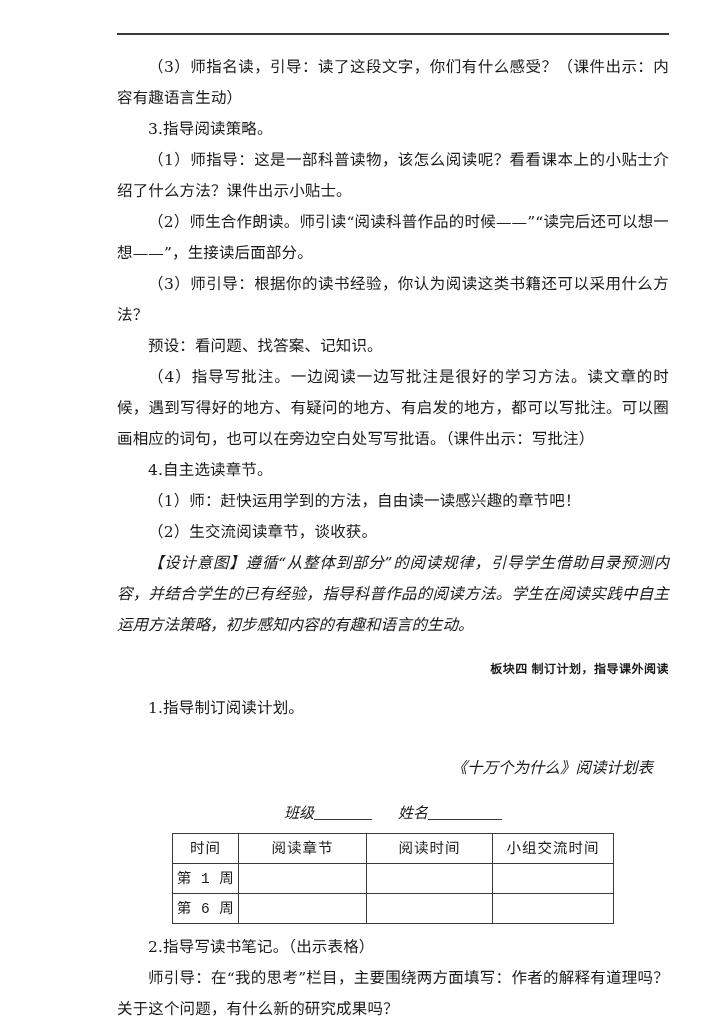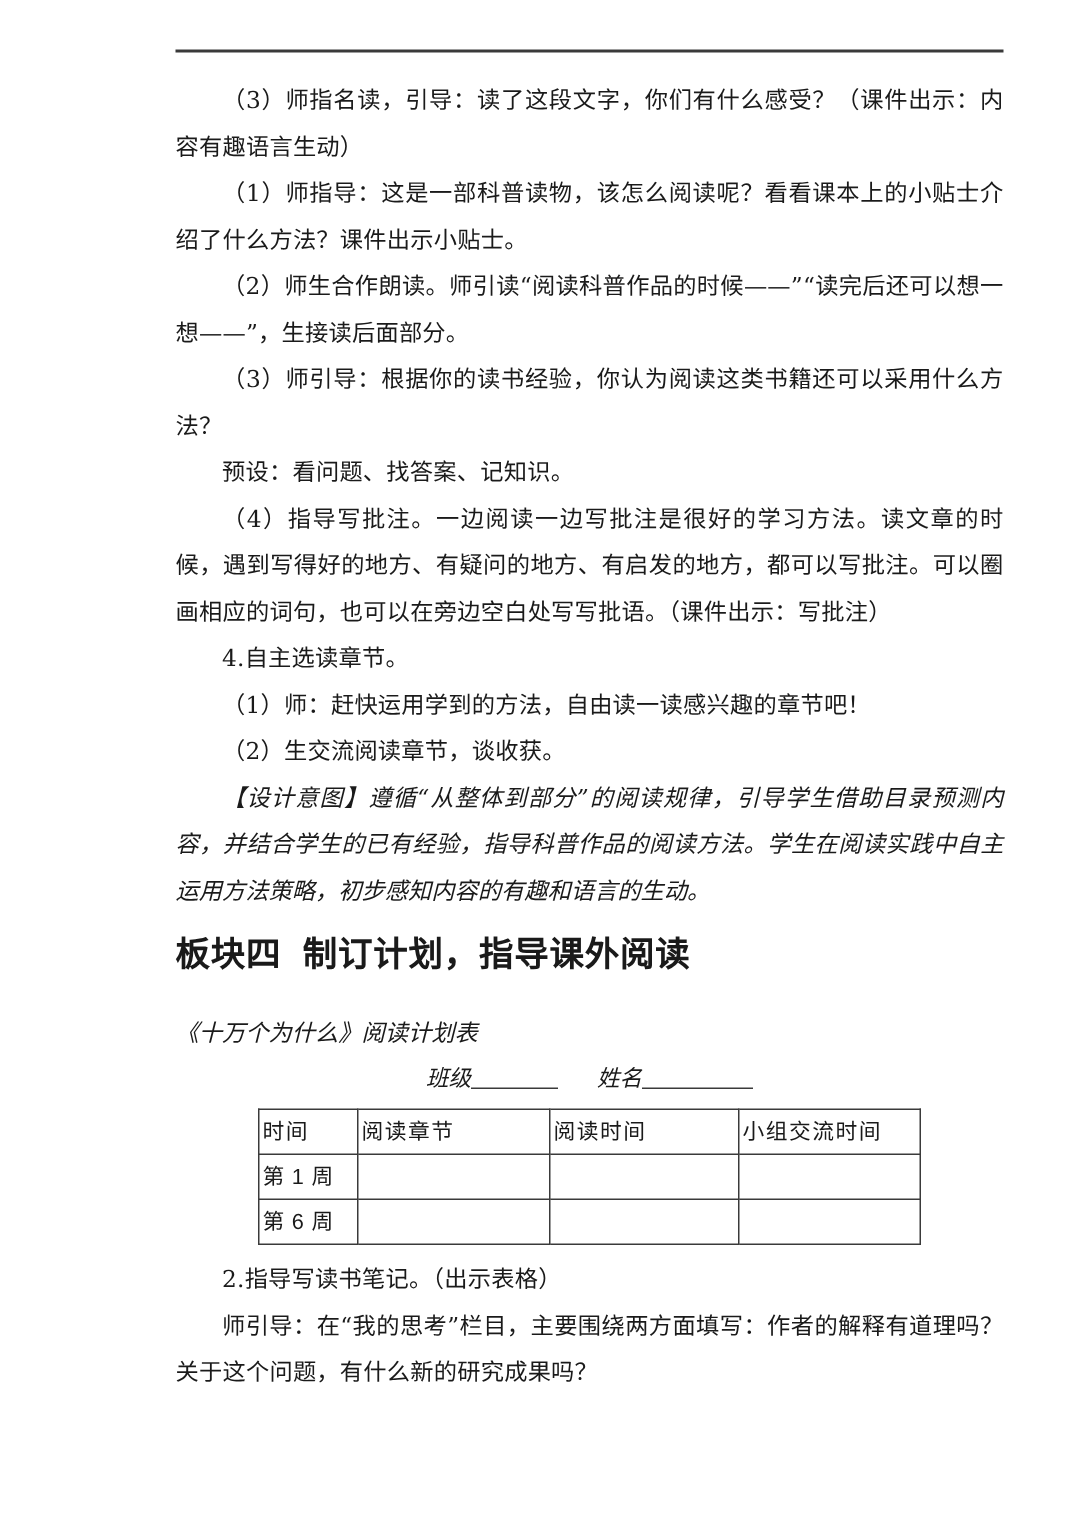--- a/index.html
+++ b/index.html
@@ -52,33 +52,33 @@
     font-size: 15.5px;
     line-height: 31px;
     text-indent: 2em;
     margin: 0;
     text-align: justify;
     text-justify: inter-ideograph;
   }
   h2.section-heading {
     margin: 0;
     padding: 14px 0 10px 0;
-    font-size: 23px;
+    font-size: 12px;
     line-height: 28px;
     font-weight: bold;
-    text-align: left;
-    font-family: Liberation Mono, monospace;
+    text-align: right;
+    font-family: Liberation Sans, sans-serif;
     letter-spacing: 0.5px;
   }
   .table-title {
-    margin: 0;
+    margin: 16px;
     padding-top: 12px;
     font-size: 15.5px;
     line-height: 31px;
-    text-align: left;
+    text-align: right;
     font-style: italic;
     font-family: Liberation Serif, serif;
   }
   .table-meta {
     margin: 0;
     font-size: 15px;
     line-height: 28px;
     text-align: center;
     font-style: italic;
     font-family: "DejaVu Serif", "Liberation Serif", serif;
@@ -103,22 +103,23 @@
     border-collapse: collapse;
     margin: 6px auto 0 auto;
     width: 441px;
     table-layout: fixed;
   }
   table.plan-table td {
     border: 1px solid #3a3a3a;
     height: 29px;
     font-size: 14.5px;
     line-height: 20px;
+    text-align: center;
     vertical-align: middle;
-    font-family: Liberation Sans, sans-serif;
+    font-family: Liberation Mono, monospace;
     letter-spacing: 1px;
     padding: 0 2px;
   }
   table.plan-table td.rowlabel {
     letter-spacing: 0.5px;
     margin-left: 32px;
   }
   table.plan-table col.c1 { width: 66px; }
   table.plan-table col.c2 { width: 128px; }
   table.plan-table col.c3 { width: 126px; }
@@ -128,33 +129,35 @@
 </head>
 <body>
 
 <div class="page">
 
   <div class="header-rule"></div>
 
   <div class="body-block">
 
     <p class="para indent2">（3）师指名读，引导：读了这段文字，你们有什么感受？（课件出示：内容有趣语言生动）</p>
+    <p class="para indent2">3.指导阅读策略。</p>
     <p class="para indent2">（1）师指导：这是一部科普读物，该怎么阅读呢？看看课本上的小贴士介绍了什么方法？课件出示小贴士。</p>
     <p class="para indent2">（2）师生合作朗读。师引读“阅读科普作品的时候——”“读完后还可以想一想——”，生接读后面部分。</p>
     <p class="para indent2">（3）师引导：根据你的读书经验，你认为阅读这类书籍还可以采用什么方法？</p>
     <p class="para indent2">预设：看问题、找答案、记知识。</p>
     <p class="para indent2">（4）指导写批注。一边阅读一边写批注是很好的学习方法。读文章的时候，遇到写得好的地方、有疑问的地方、有启发的地方，都可以写批注。可以圈画相应的词句，也可以在旁边空白处写写批语。（课件出示：写批注）</p>
     <p class="para indent2">4.自主选读章节。</p>
     <p class="para indent2">（1）师：赶快运用学到的方法，自由读一读感兴趣的章节吧！</p>
     <p class="para indent2">（2）生交流阅读章节，谈收获。</p>
 
     <p class="design">【设计意图】遵循“从整体到部分”的阅读规律，引导学生借助目录预测内容，并结合学生的已有经验，指导科普作品的阅读方法。学生在阅读实践中自主运用方法策略，初步感知内容的有趣和语言的生动。</p>
 
     <h2 class="section-heading">板块四  制订计划，指导课外阅读</h2>
 
+    <p class="para indent2">1.指导制订阅读计划。</p>
 
     <p class="table-title">《十万个为什么》阅读计划表</p>
 
     <p class="table-meta"><span>班级</span><span class="blank-short"></span><span class="gap"></span><span>姓名</span><span class="blank-long"></span></p>
 
     <table class="plan-table">
       <colgroup>
         <col class="c1">
           <col class="c2">
           <col class="c3">

